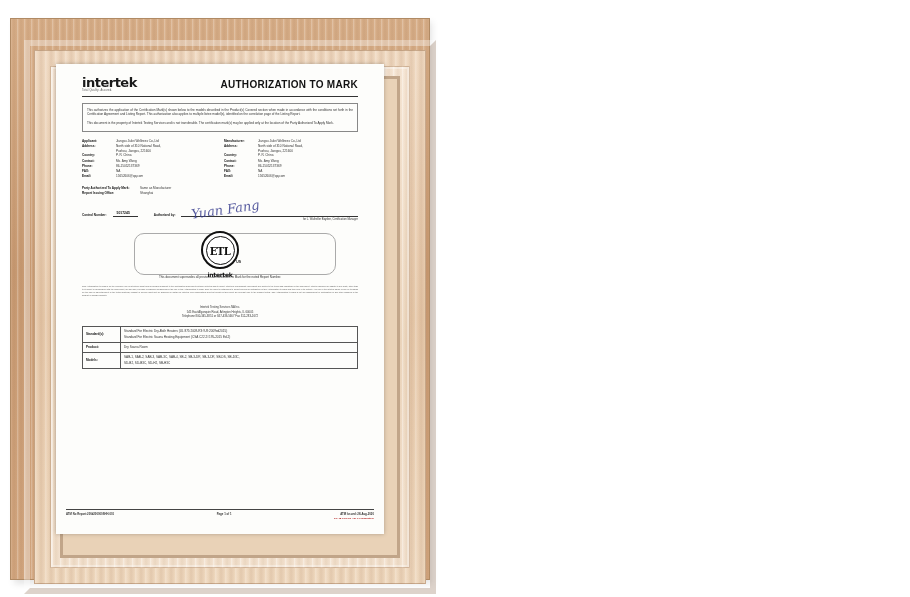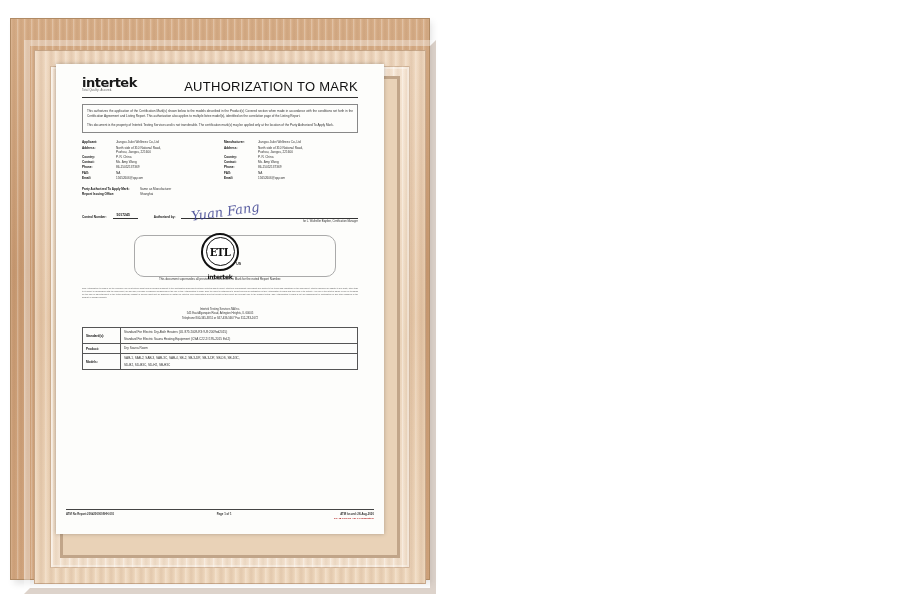--- a/index.html
+++ b/index.html
@@ -114,22 +114,22 @@
     color: #1a1a1a;
     font-family: "DejaVu Sans", sans-serif;
   }
   .brand-tag {
     font-size: 2.6px;
     color: #555;
     margin-top: 1px;
     letter-spacing: 0.2px;
   }
   .doc-title {
-    font-size: 13px;
-    font-weight: normal;
+    font-size: 10px;
+    font-weight: bold;
     letter-spacing: 0.3px;
     color: #111;
     padding-top: 3px;
   }
 
   .hr-main {
     height: 1px;
     background: #333;
     margin-top: 3px;
   }

